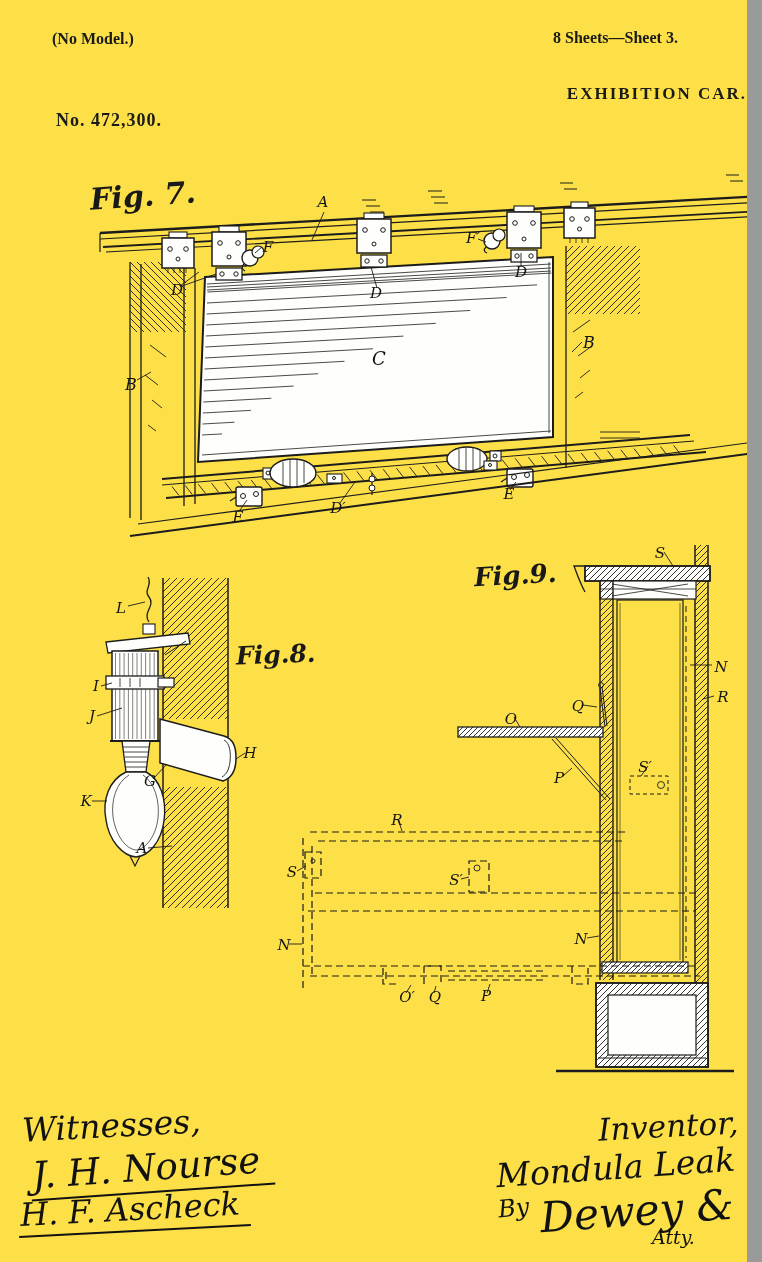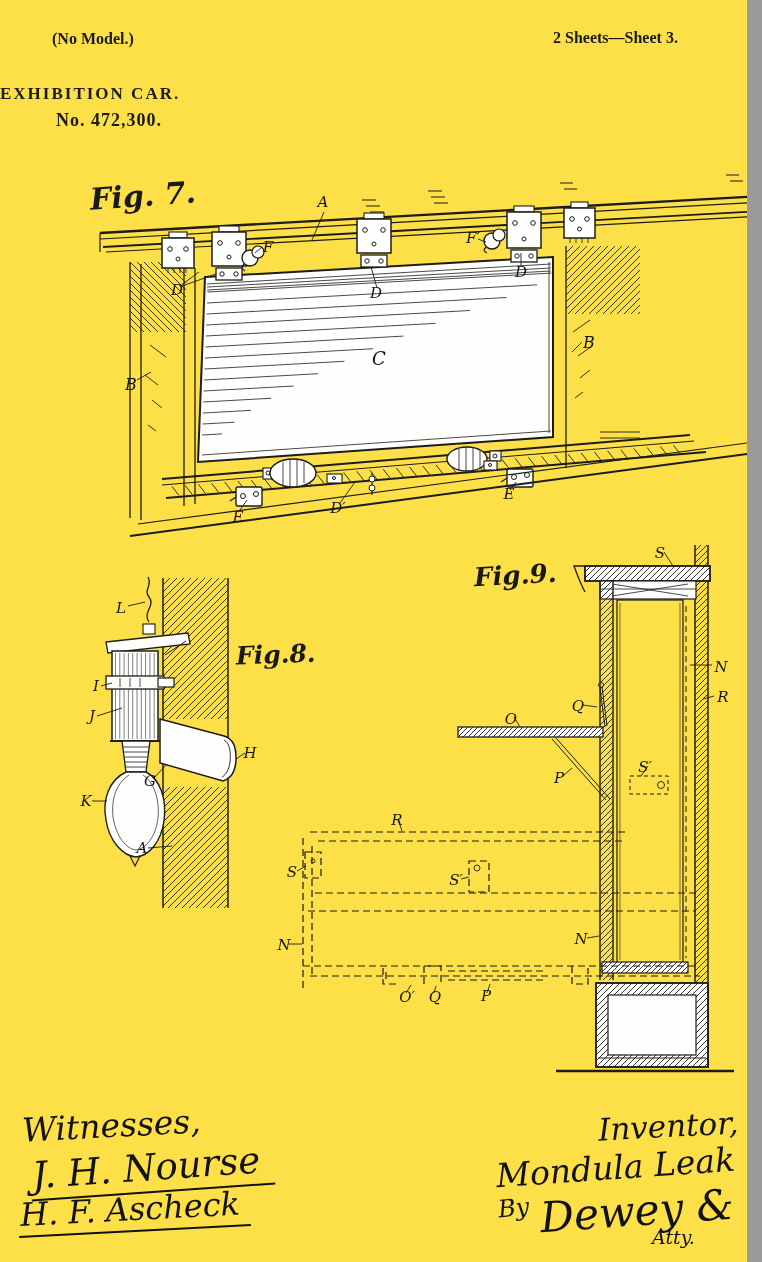--- a/index.html
+++ b/index.html
@@ -2,21 +2,21 @@
 <html><head>
 <meta charset="utf-8">
 <style>
   html,body{margin:0;padding:0;background:#9a9a9a}
   .page{position:relative;width:747px;height:1262px;background:#fde047;overflow:hidden;
         font-family:"Liberation Serif",serif;color:#151515}
   .hdr{position:absolute;white-space:nowrap;font-weight:bold;color:#1a1a1a}
   .no-model{left:52px;top:30px;font-size:16px}
   .sheet-info{left:553px;top:29px;font-size:16px}
   .inv-name{left:0;right:0;top:48px;text-align:center;font-size:27px;letter-spacing:3px}
-  .pat-title{left:0;right:0;top:84px;text-align:left;font-size:17px;letter-spacing:2px}
+  .pat-title{left:0;right:0;top:84px;text-align:right;font-size:17px;letter-spacing:2px}
   .pat-no{left:56px;top:110px;font-size:18px;letter-spacing:1px}
   .pat-date{right:48px;top:110px;font-size:22px;letter-spacing:1px}
   .figlabel{position:absolute;font-family:"DejaVu Serif",serif;font-style:italic;font-weight:bold;
             color:#191919;white-space:nowrap}
   .figlabel.f7{left:90px;top:178px;font-size:30px;transform:rotate(-4deg)}
   .figlabel.f8{left:236px;top:640px;font-size:25px;transform:rotate(-2deg)}
   .figlabel.f9{left:474px;top:560px;font-size:26px;transform:rotate(-3deg)}
   svg.drawing{position:absolute;left:0;top:0}
   svg .ln{stroke:#1c1c1c;fill:none}
   svg .wh{fill:#fefefc;stroke:#1c1c1c}
@@ -33,21 +33,21 @@
   .sig.by{left:498px;top:1194px;font-size:24px;transform:rotate(-6deg)}
   .sig.firm{left:540px;top:1184px;font-size:42px;transform:rotate(-4deg)}
   .sig.atty{left:652px;top:1226px;font-size:19px}
 </style>
 </head>
 <body>
 
 <div class="page">
 
   <div class="hdr no-model">(No Model.)</div>
-  <div class="hdr sheet-info">2 Sheets—Sheet 3.</div>
+  <div class="hdr sheet-info">8 Sheets—Sheet 3.</div>
   <div class="hdr pat-title">EXHIBITION CAR.</div>
   <div class="hdr pat-no">No. 472,300.</div>
 
   <div class="figlabel f7">Fig. 7.</div>
   <div class="figlabel f8">Fig.8.</div>
   <div class="figlabel f9">Fig.9.</div>
 
   <svg class="drawing" width="762" height="1262" viewBox="0 0 762 1262">
     <defs id="clipdefs">
         <clipPath id="clip0">

